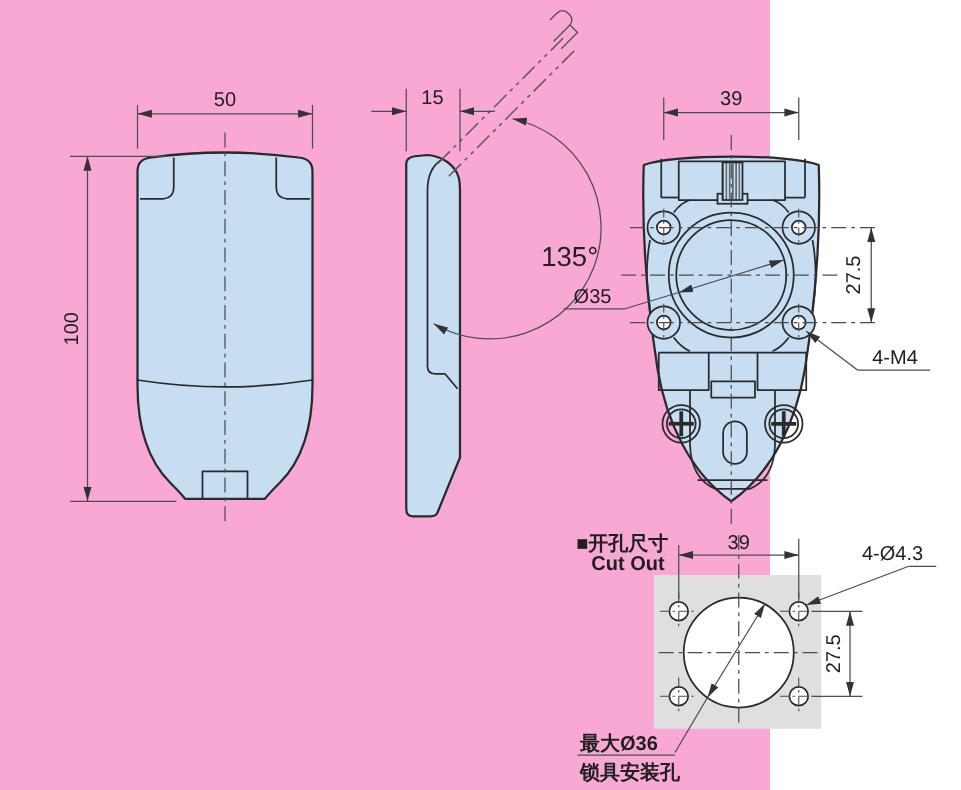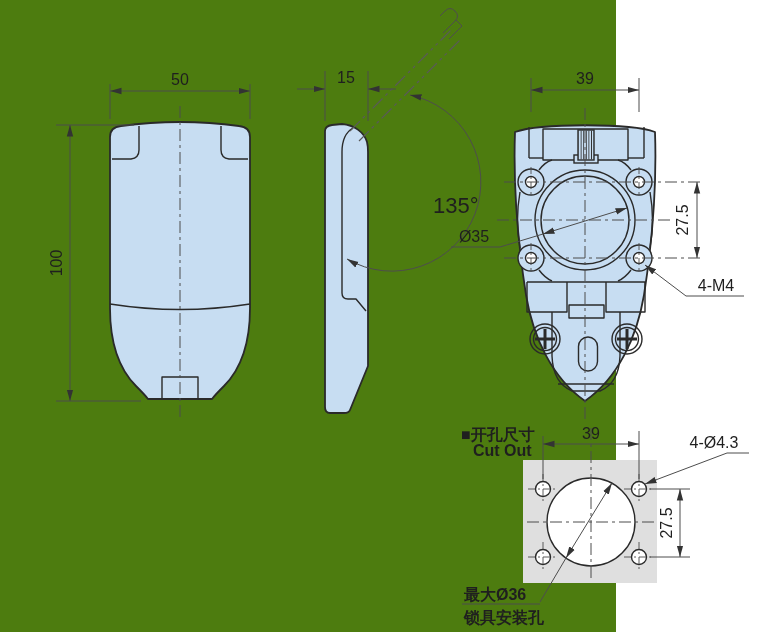--- a/index.html
+++ b/index.html
@@ -1,16 +1,16 @@
 <!DOCTYPE html>
 <html style="--part-fill: #c7ddf2; --panel-fill: #dfdfdf; --outline: #2a2a2a; --thin-line: #4d4d4d; --text: #1f1f1f;"><head>
 <meta charset="utf-8">
 <style>
   html,body{margin:0;padding:0;background:#ffffff;}
-  .stage{width:616px;height:632px;position:relative;background:#4d7c0f;}
+  .stage{width:616px;height:632px;position:relative;background:#f9a8d4;}
   svg{display:block;}
   svg text{font-family:"Liberation Sans","DejaVu Sans",sans-serif;fill:var(--text);}
   .part{fill:var(--part-fill);stroke:var(--outline);stroke-width:1.8;stroke-linejoin:round;}
   .detail{fill:none;stroke:var(--outline);stroke-width:1.4;stroke-linejoin:round;}
   .detail-f{fill:var(--part-fill);stroke:var(--outline);stroke-width:1.4;}
   .hole{fill:#ffffff;stroke:var(--outline);stroke-width:1.4;}
   .thin{stroke:var(--thin-line);stroke-width:1;fill:none;}
   .cl{stroke:var(--thin-line);stroke-width:1;fill:none;stroke-dasharray:12 4 3 4;}
   .cls{stroke:var(--thin-line);stroke-width:.9;fill:none;stroke-dasharray:7 3 2 3;}
   .phantom{stroke:#5a5a5a;stroke-width:1.2;fill:none;stroke-dasharray:14 4 3 4 3 4;}

